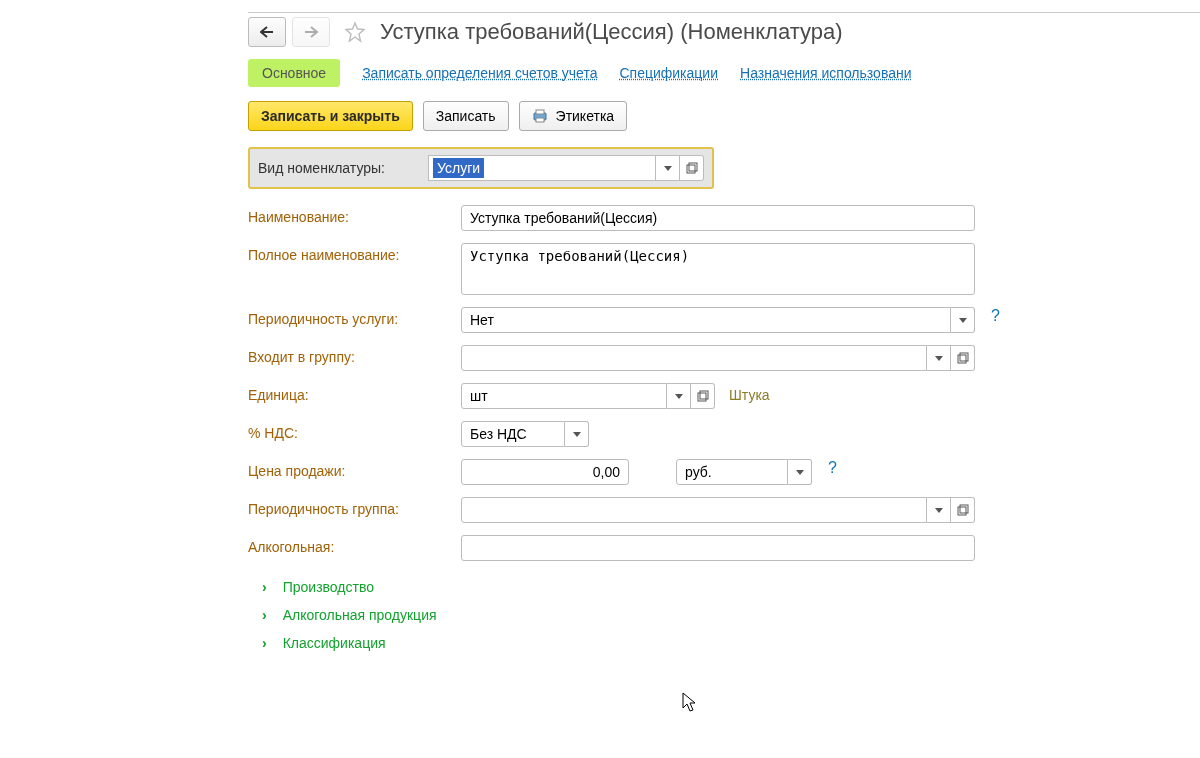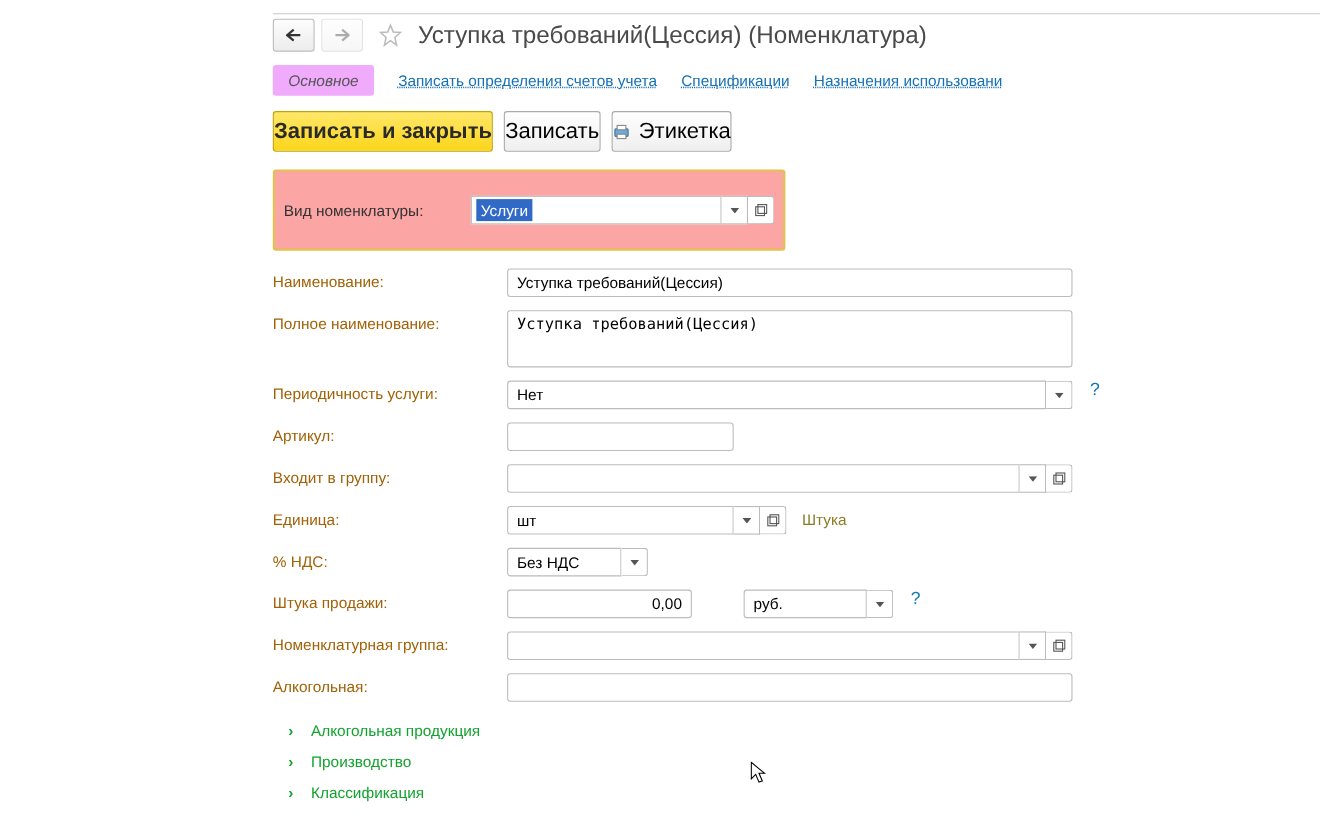--- a/index.html
+++ b/index.html
@@ -39,57 +39,56 @@
     margin: 0 4px;
   }
   .title {
     font-size: 22px;
     color: #4a4a4a;
   }
   .tabs {
     display:flex;gap:22px;align-items:center;margin-bottom:14px;
   }
   .tab-main {
-    background:#f0abfc;
+    background:#bef264;
     padding:6px 14px;
     border-radius:3px;
     color:#555;
-    font-style:italic;
   }
   .tab-link {
     color:#1570b5;
     text-decoration:underline dotted;
     cursor:pointer;
   }
   .toolbar {
     display:flex;gap:10px;margin-bottom:16px;
   }
   .btn {
     border:1px solid #aaa;
     background:linear-gradient(#fefefe,#efefef);
-    padding:6px 0;
+    padding:6px 12px;
     border-radius:3px;
-    font-size:20px;
+    font-size:14px;
     cursor:pointer;
     display:inline-flex;align-items:center;gap:8px;
   }
   .btn-primary {
     background:linear-gradient(#ffe769,#fbd51a);
     border:1px solid #c2a200;
     font-weight:bold;
     color:#2a2a2a;
   }
   .form-row {
     display:flex;align-items:flex-start;gap:10px;margin-bottom:12px;
   }
   .hl-row {
-    background:#fca5a5;
+    background:#e5e5e5;
     border:2px solid #e2c24c;
     border-radius:3px;
-    padding:22px 8px;
+    padding:6px 8px;
     display:inline-flex;align-items:center;gap:10px;
     margin-bottom:16px;
   }
   .label {
     width:174px;
     padding-top:4px;
     color:#a16207;
   }
   .input-group {
     display:flex;align-items:stretch;
@@ -221,24 +220,20 @@
       <input class="textbox" style="width: 490px; border-top-right-radius: 0px; border-bottom-right-radius: 0px;" value="Нет">
       <div class="dd-btn">
           <svg width="8" height="5">
             <path d="M0 0 L4 5 L8 0 Z" fill="#555"></path>
           </svg>
         </div>
     </div>
     <span class="help">?</span>
   </div>
 
-  <div class="form-row">
-    <div class="label">Артикул:</div>
-    <input class="textbox" style="width: 206px;" value="">
-  </div>
 
   <div class="form-row">
     <div class="label">Входит в группу:</div>
     <div class="input-group">
       <input class="textbox" style="width: 466px; border-top-right-radius: 0px; border-bottom-right-radius: 0px;" value="">
       <div class="dd-btn mid">
           <svg width="8" height="5">
             <path d="M0 0 L4 5 L8 0 Z" fill="#555"></path>
           </svg>
         </div>
@@ -276,37 +271,37 @@
       <input class="textbox" style="width: 104px; border-top-right-radius: 0px; border-bottom-right-radius: 0px;" value="Без НДС">
       <div class="dd-btn">
           <svg width="8" height="5">
             <path d="M0 0 L4 5 L8 0 Z" fill="#555"></path>
           </svg>
         </div>
     </div>
   </div>
 
   <div class="form-row">
-    <div class="label">Штука продажи:</div>
+    <div class="label">Цена продажи:</div>
     <div class="input-group" style="margin-right:8px">
       <input class="textbox num-right" style="width: 168px;" value="0,00">
     </div>
     <div class="input-group">
       <input class="textbox" style="width: 112px; border-top-right-radius: 0px; border-bottom-right-radius: 0px;" value="руб.">
       <div class="dd-btn">
           <svg width="8" height="5">
             <path d="M0 0 L4 5 L8 0 Z" fill="#555"></path>
           </svg>
         </div>
     </div>
     <span class="help">?</span>
   </div>
 
   <div class="form-row">
-    <div class="label">Номенклатурная группа:</div>
+    <div class="label">Периодичность группа:</div>
     <div class="input-group">
       <input class="textbox" style="width: 466px; border-top-right-radius: 0px; border-bottom-right-radius: 0px;" value="">
       <div class="dd-btn mid">
           <svg width="8" height="5">
             <path d="M0 0 L4 5 L8 0 Z" fill="#555"></path>
           </svg>
         </div>
       <div class="dd-btn">
           <svg width="12" height="12">
             <rect x="1" y="3" width="8" height="8" stroke="#555" fill="none"></rect>
@@ -315,22 +310,22 @@
         </div>
     </div>
   </div>
 
   <div class="form-row">
     <div class="label">Алкогольная:</div>
     <input class="textbox" style="width: 514px;" value="">
   </div>
 
   <div class="sections">
+    <div class="sec-row"><span class="chev">›</span><span class="link-sec">Производство</span></div>
     <div class="sec-row"><span class="chev">›</span><span class="link-sec">Алкогольная продукция</span></div>
-    <div class="sec-row"><span class="chev">›</span><span class="link-sec">Производство</span></div>
     <div class="sec-row"><span class="chev">›</span><span class="link-sec">Классификация</span></div>
   </div>
 
 </div>
 
 <svg class="cursor-ptr" width="16" height="22">
   <path d="M1 1 L1 16 L5 12 L8 19 L11 18 L8 11 L13 11 Z" fill="#fff" stroke="#000" stroke-width="1"></path>
 </svg>
 
 </body></html>

